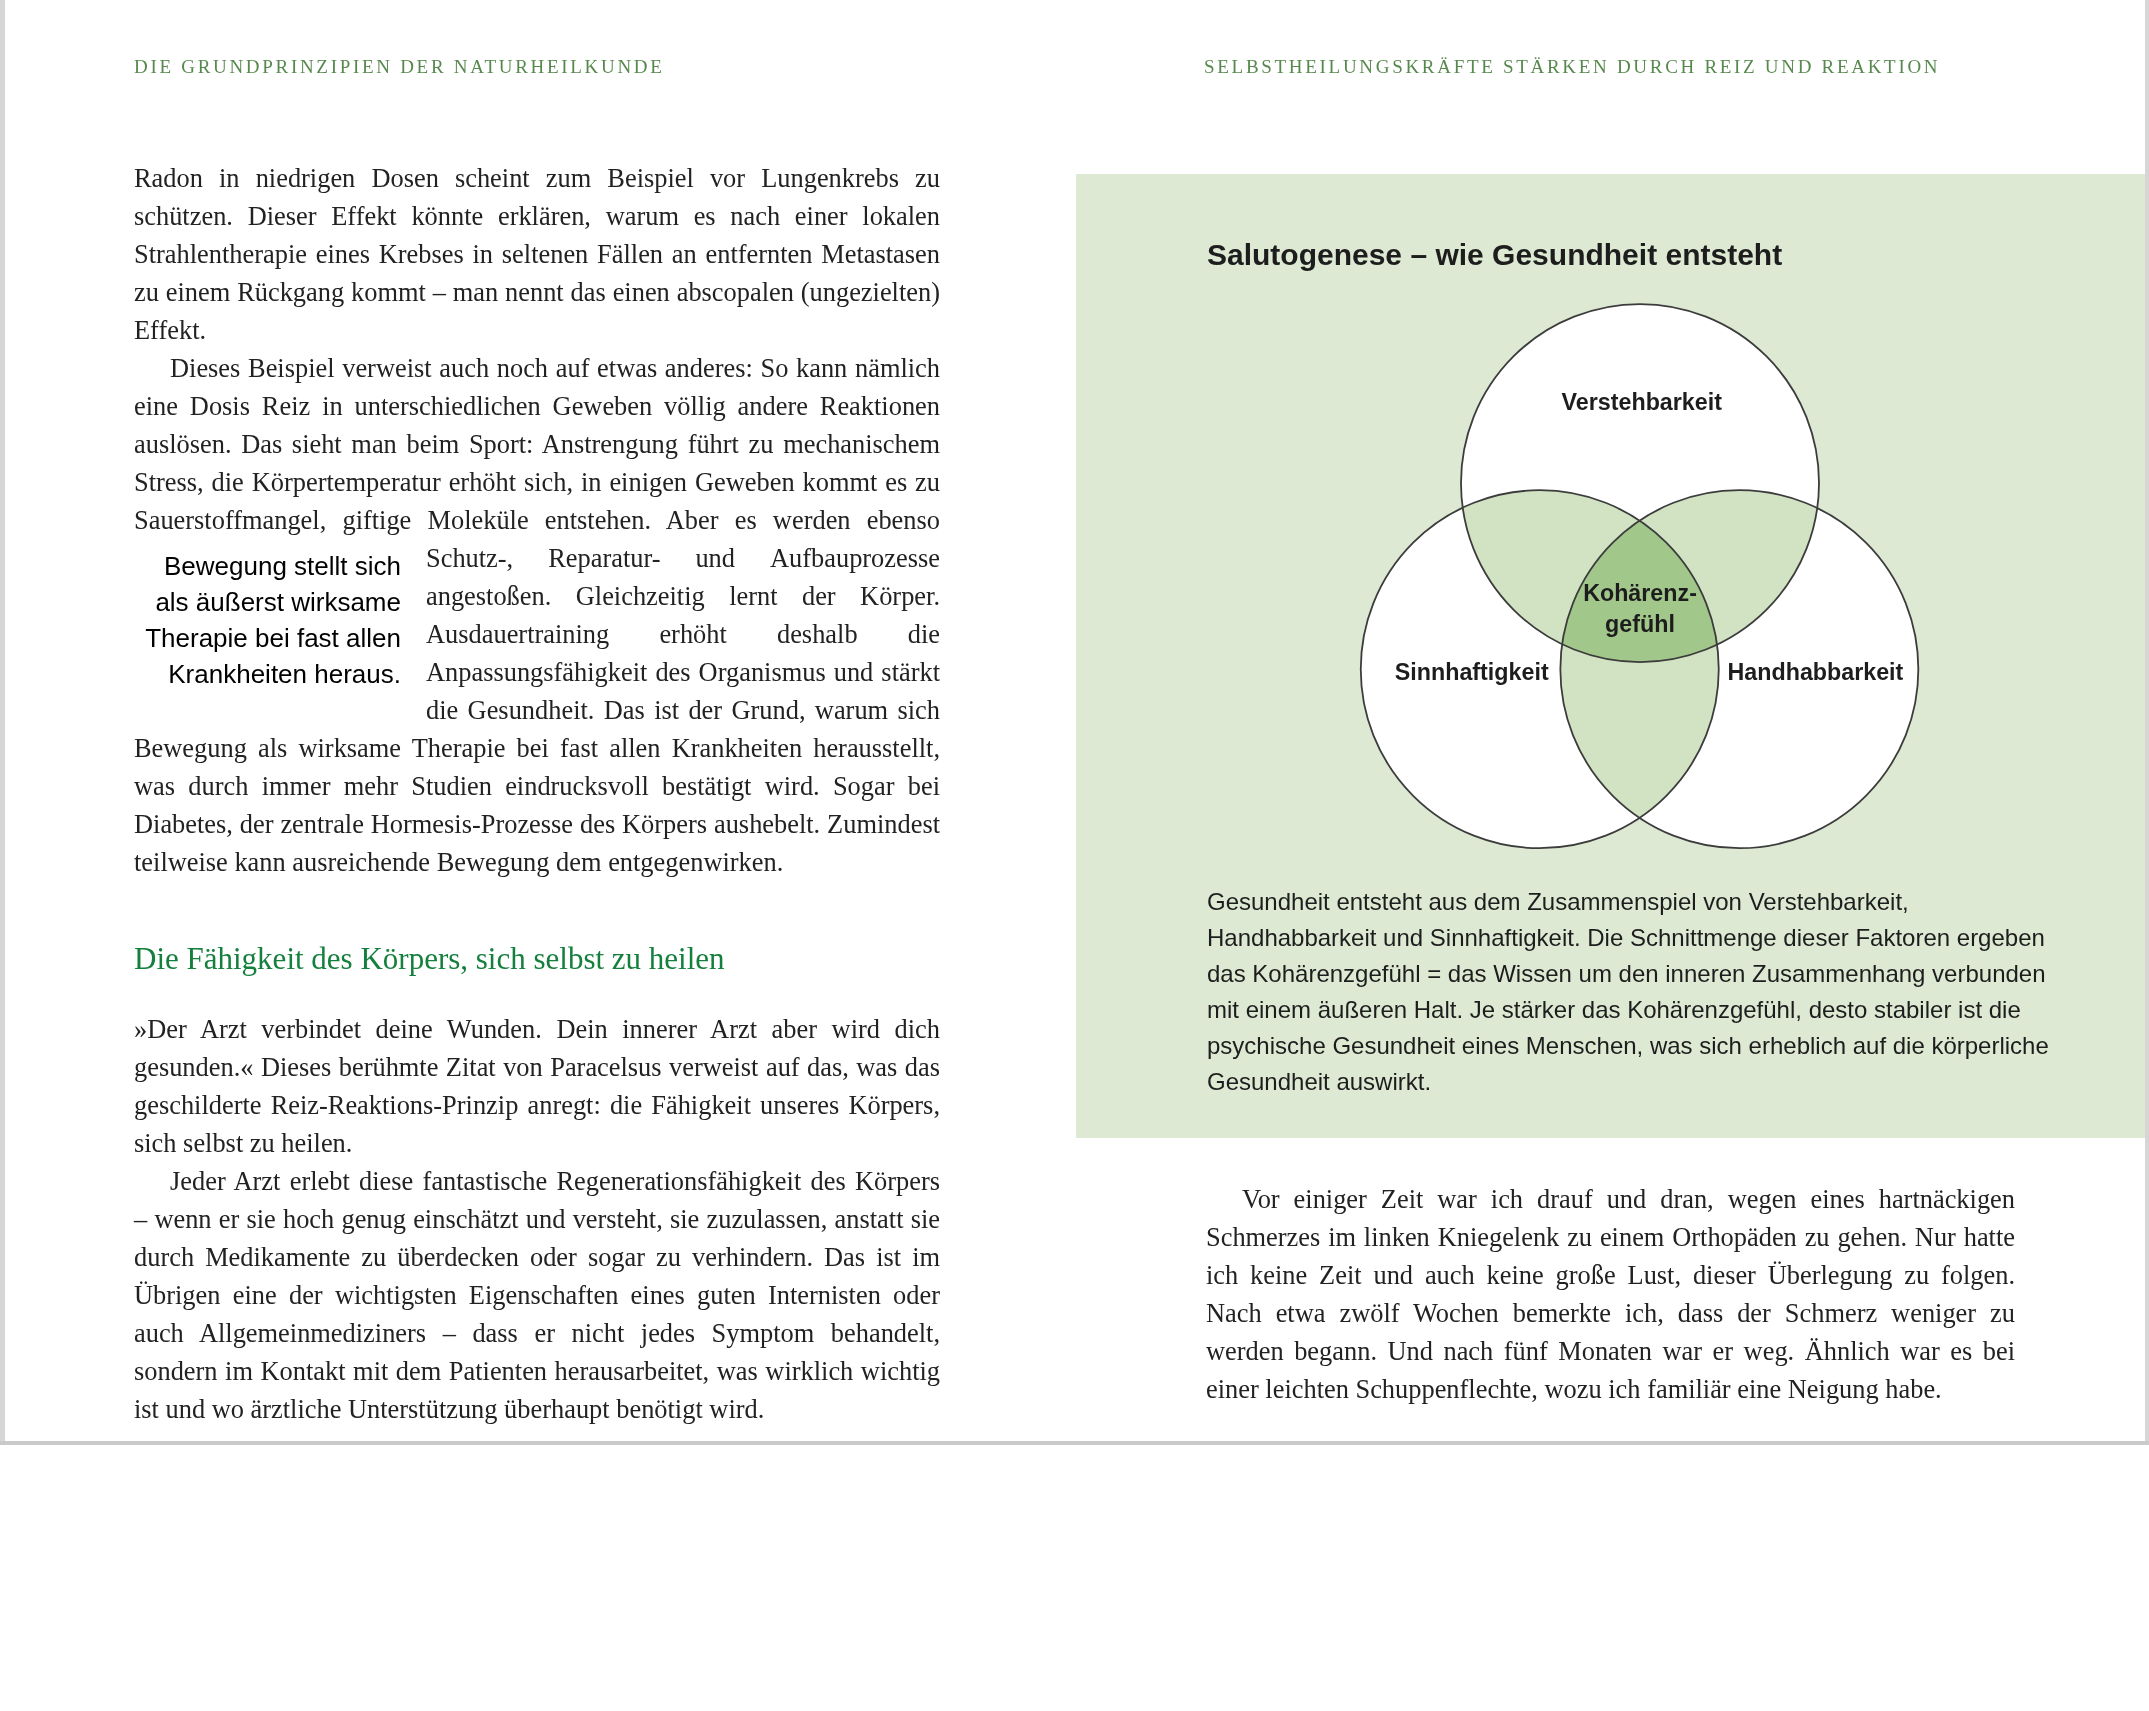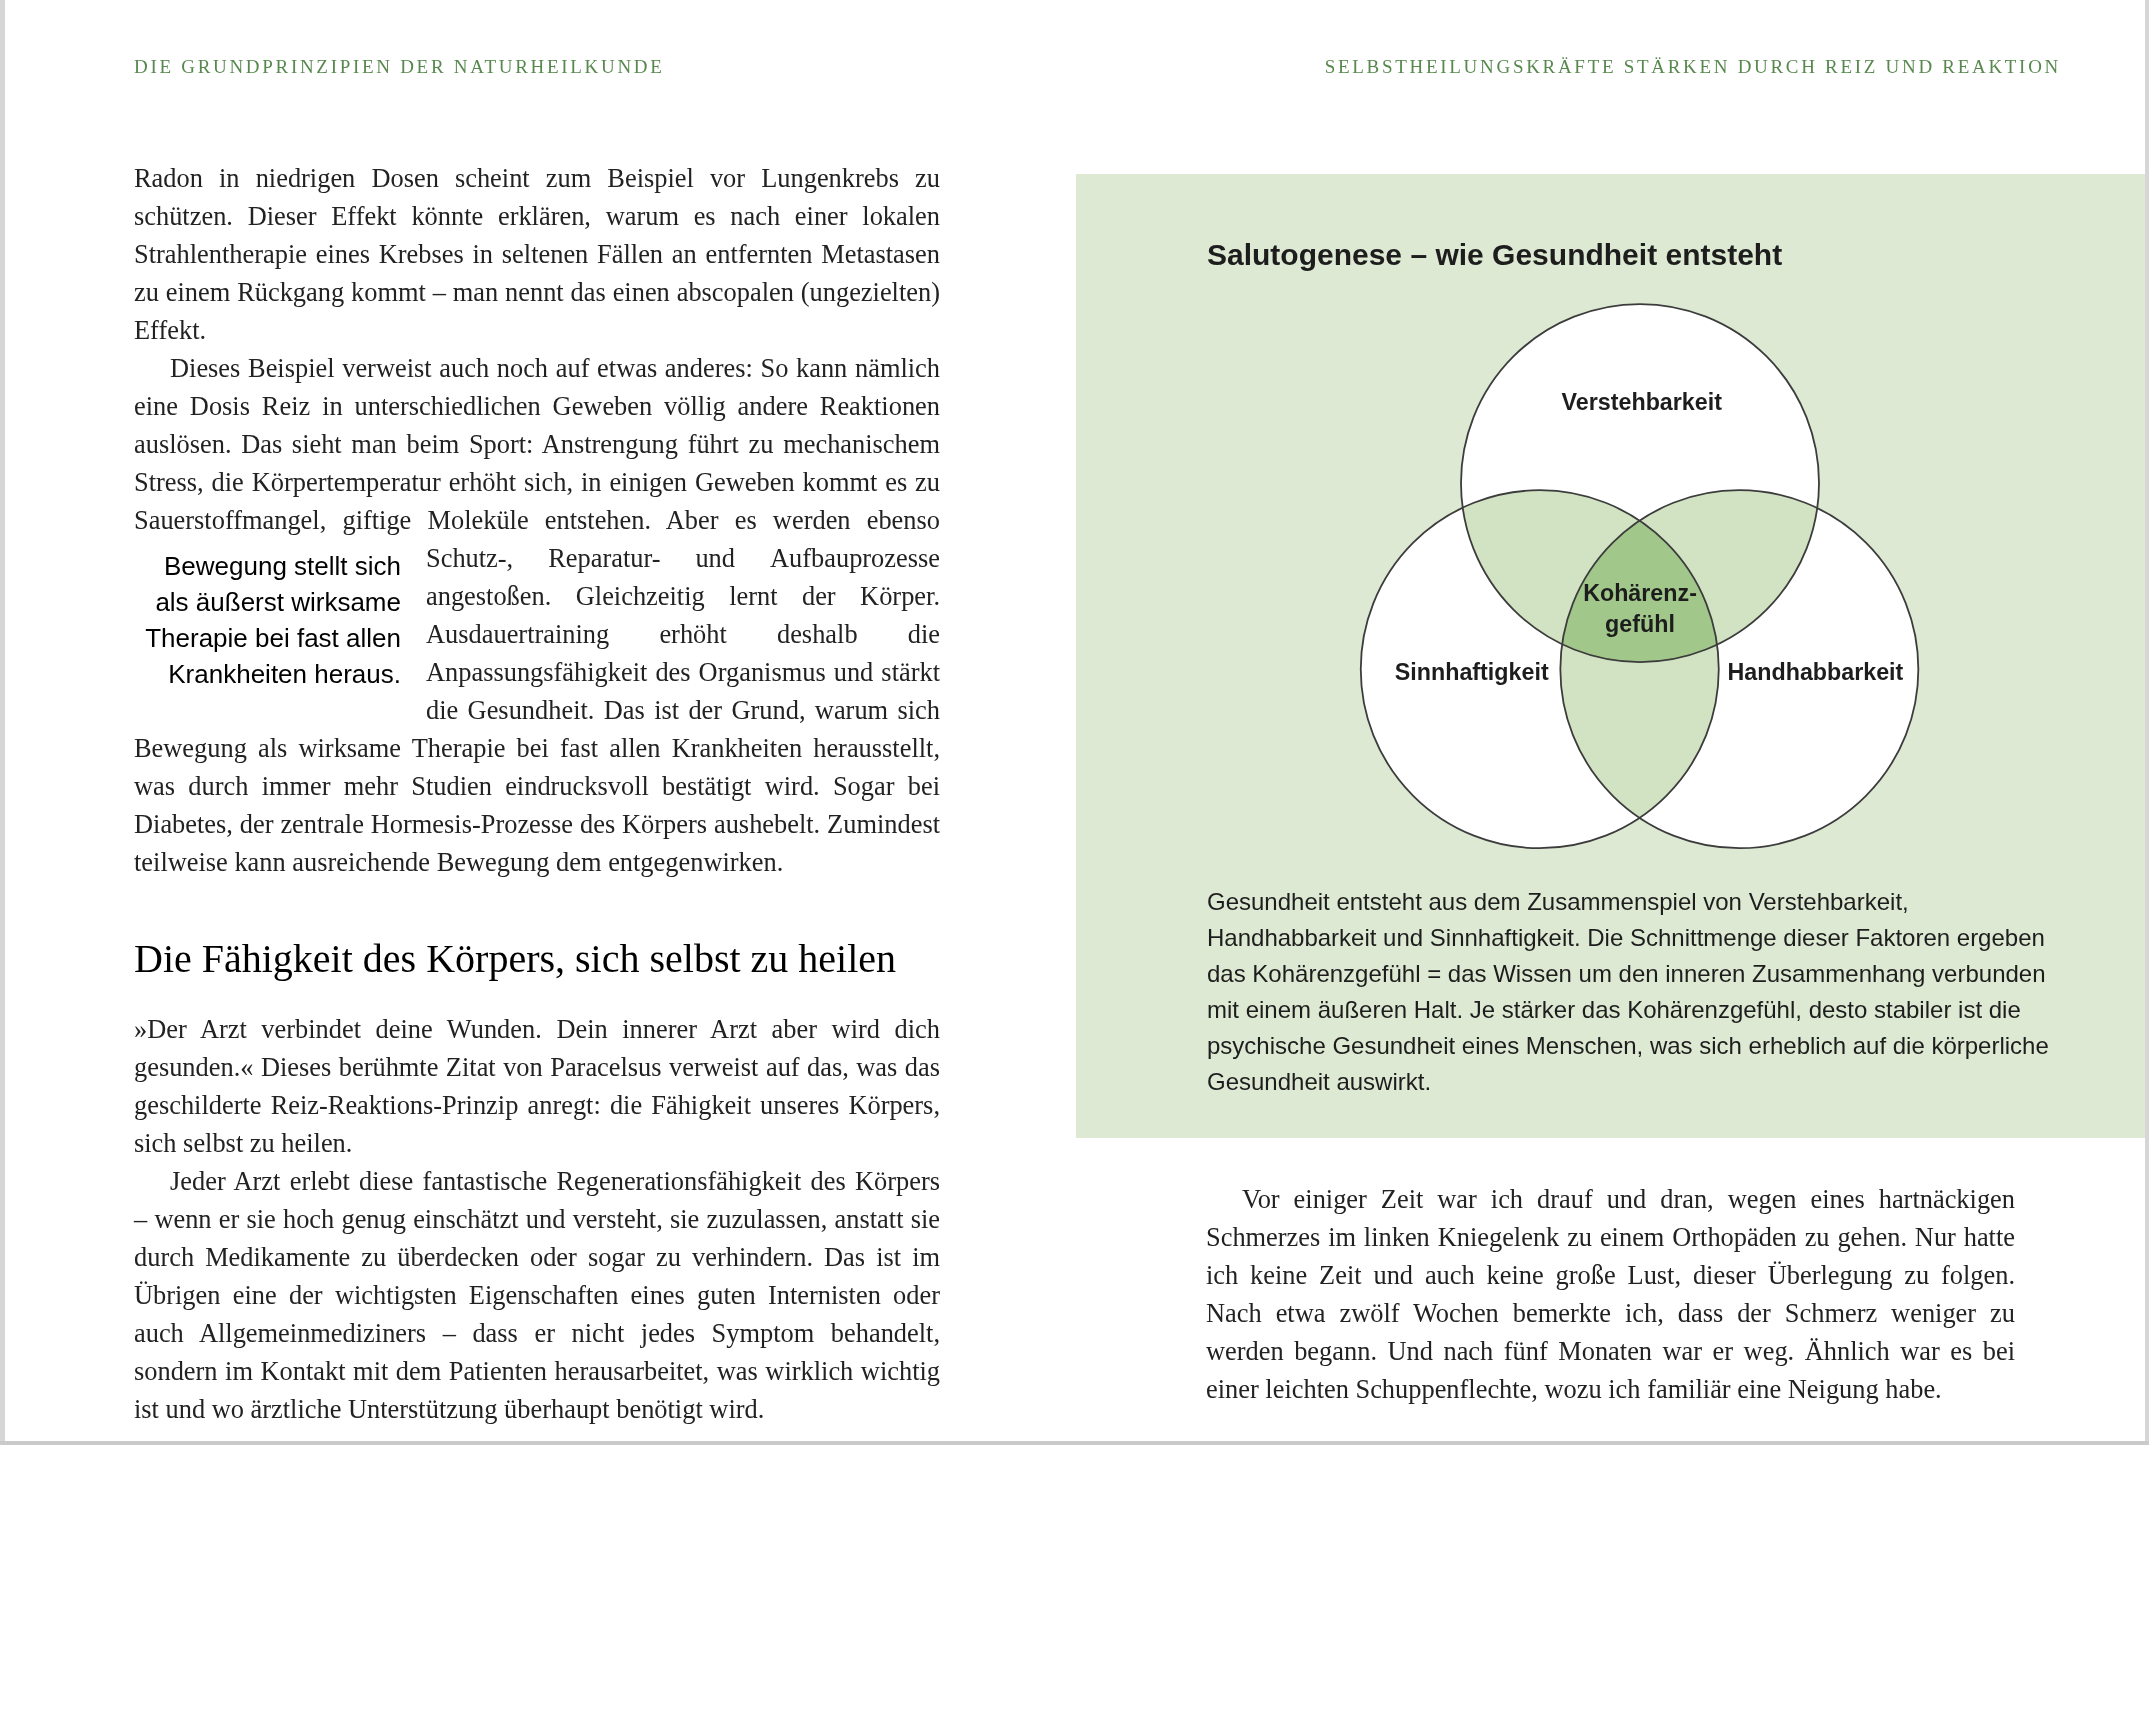--- a/index.html
+++ b/index.html
@@ -21,21 +21,21 @@
   
   .running-head {
     position: absolute;
     top: 56px;
     font-size: 19px;
     letter-spacing: 2.7px;
     color: #57884d;
     font-weight: 400;
   }
   .running-head.left  { left: 134px;  width: 806px; text-align: left; }
-  .running-head.right { left: 1252px; width: 809px; text-align: right; }
+  .running-head.right { left: 1204px; width: 809px; }
 
   
   .col-left {
     position: absolute;
     left: 134px;
     top: 159px;
     width: 806px;
   }
   p.body {
     margin: 0;
@@ -52,24 +52,24 @@
     font-family: "Liberation Sans", sans-serif;
     font-size: 26px;
     line-height: 36px;
     color: #000000;
     text-align: right;
     text-indent: 0;
   }
 
   .section-heading {
     margin: 59px 0 32px 0;
-    font-size: 40px;
+    font-size: 31px;
     line-height: 38px;
     font-weight: 400;
-    color: #000000;
+    color: #15803d;
   }
 
   
   .infobox {
     position: absolute;
     left: 1076px;
     top: 174px;
     right: 0;
     height: 964px;
     background: #dde9d3;

